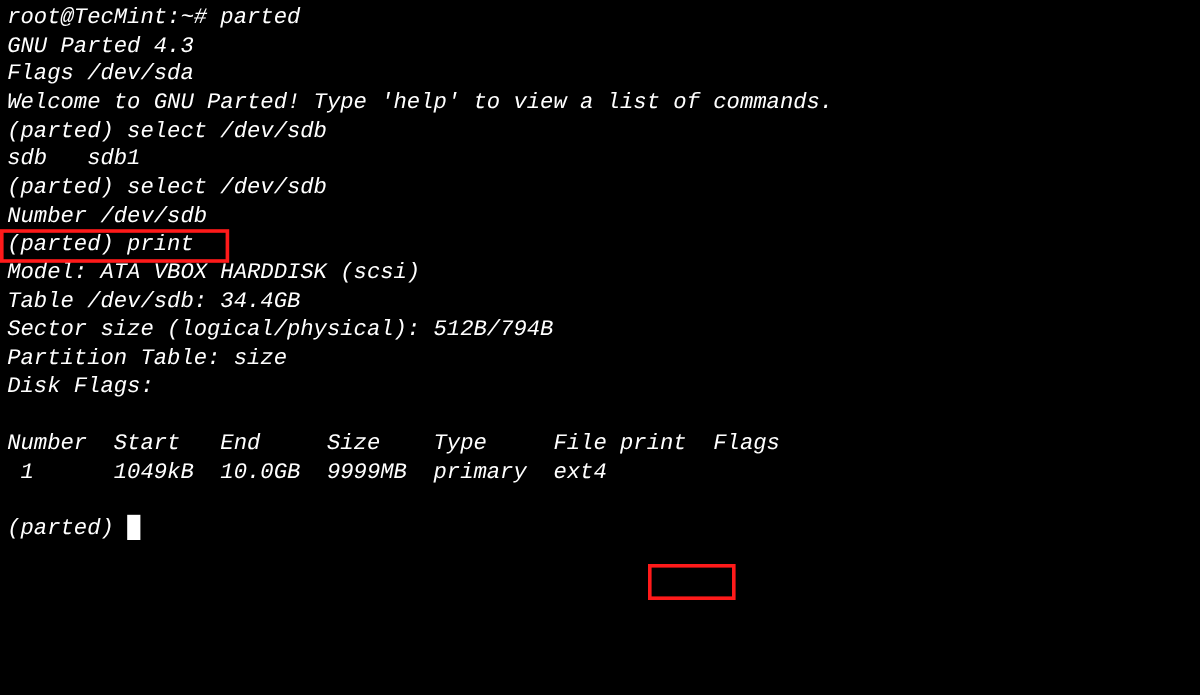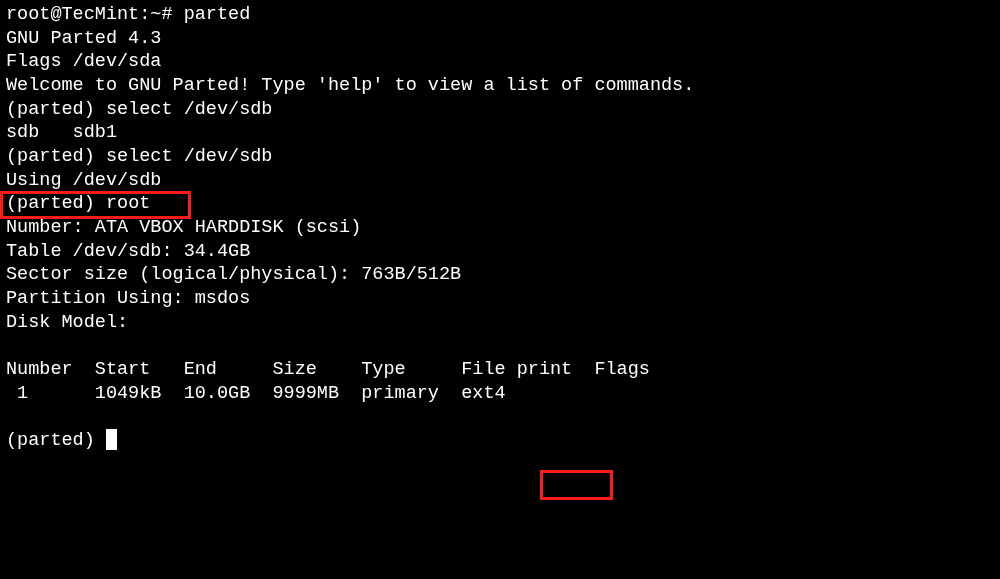--- a/index.html
+++ b/index.html
@@ -8,21 +8,21 @@
       color: #fff;
       font-family: Menlo, Monaco, "Courier New", monospace;
       font-size: 18.5px;
       line-height: 1.28;
       width: 1000px;
       height: 579px;
       overflow: hidden;
       padding: 3px 6px;
       position: relative;
     }
-    .line { white-space: pre; }
+    .line { white-space: pre; font-style: italic; }
     .hl1 {
       position: absolute;
       left: 0px;
       top: 191px;
       width: 191px;
       height: 28px;
       border: 3px solid #ff1a1a;
       pointer-events: none;
     }
     .hl2 {
@@ -46,27 +46,27 @@
 </head>
 <body>
 
 <div class="line"><span>root@TecMint:~# </span><span>parted</span></div>
 <div class="line">GNU Parted 4.3</div>
 <div class="line">Flags /dev/sda</div>
 <div class="line">Welcome to GNU Parted! Type 'help' to view a list of commands.</div>
 <div class="line"><span>(parted) </span><span>select /dev/sdb</span></div>
 <div class="line">sdb   sdb1</div>
 <div class="line"><span>(parted) </span><span>select /dev/sdb</span></div>
-<div class="line">Using /dev/sdb</div>
-<div class="line"><span>(parted) </span><span>root</span></div>
-<div class="line">Number: ATA VBOX HARDDISK (scsi)</div>
+<div class="line">Number /dev/sdb</div>
+<div class="line"><span>(parted) </span><span>print</span></div>
+<div class="line">Model: ATA VBOX HARDDISK (scsi)</div>
 <div class="line">Table /dev/sdb: 34.4GB</div>
-<div class="line">Sector size (logical/physical): 763B/512B</div>
-<div class="line">Partition Using: msdos</div>
-<div class="line">Disk Model:</div>
+<div class="line">Sector size (logical/physical): 512B/794B</div>
+<div class="line">Partition Table: size</div>
+<div class="line">Disk Flags:</div>
 <div class="line"> </div>
 <div class="line">Number  Start   End     Size    Type     File print  Flags</div>
 <div class="line"> 1      1049kB  10.0GB  9999MB  primary  ext4</div>
 <div class="line"> </div>
 <div class="line"><span>(parted) </span><span class="cursor"></span></div>
 
 <div class="hl1"></div>
 <div class="hl2"></div>
 
 </body></html>

